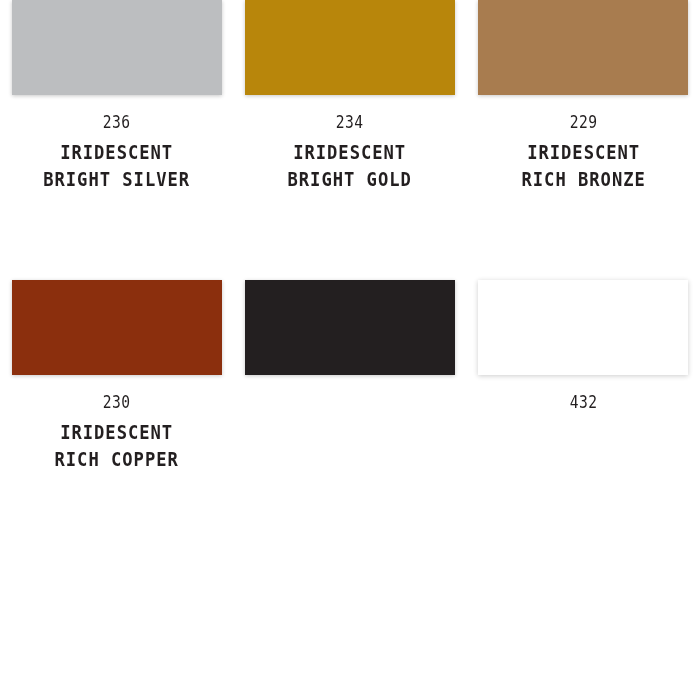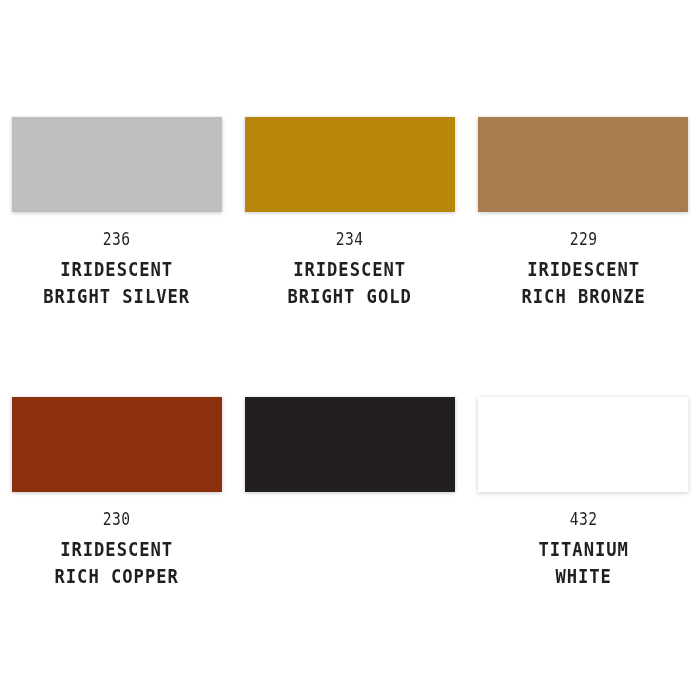--- a/index.html
+++ b/index.html
@@ -19,21 +19,20 @@
     position: absolute;
     left: 0;
     top: 0;
     width: 700px;
     height: 700px;
     display: grid;
     grid-template-columns: repeat(3, 1fr);
     grid-template-rows: 280px 280px;
     column-gap: 0px;
     row-gap: 0px;
-    padding-top: 117px;
     box-sizing: border-box;
   }
 
   .swatch-cell {
     display: flex;
     flex-direction: column;
     align-items: center;
   }
 
   .swatch-chip-wrap {
@@ -147,20 +146,16 @@
       <div class="swatch-chip" style="background-color: rgb(35, 31, 32);"></div>
     </div>
   </div>
 
   <div class="swatch-cell">
     <div class="swatch-chip-wrap">
       <div class="swatch-chip light-chip" style="background-color: rgb(255, 255, 255);"></div>
     </div>
     <div class="swatch-caption">
       <span class="swatch-code">432</span>
-      <span class="swatch-name">
-        <span class="swatch-name-line">TITANIUM</span>
-        <span class="swatch-name-line">WHITE</span>
-      </span>
     </div>
   </div>
 
 </div>
 
 </body></html>

